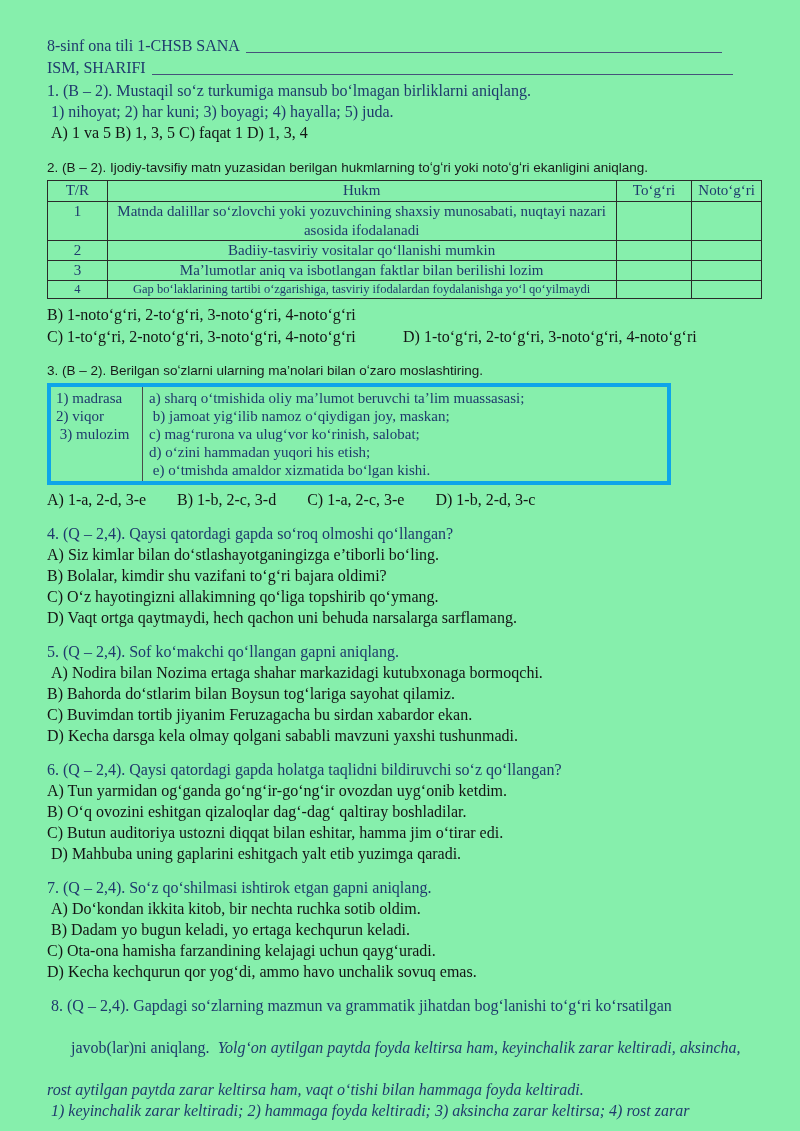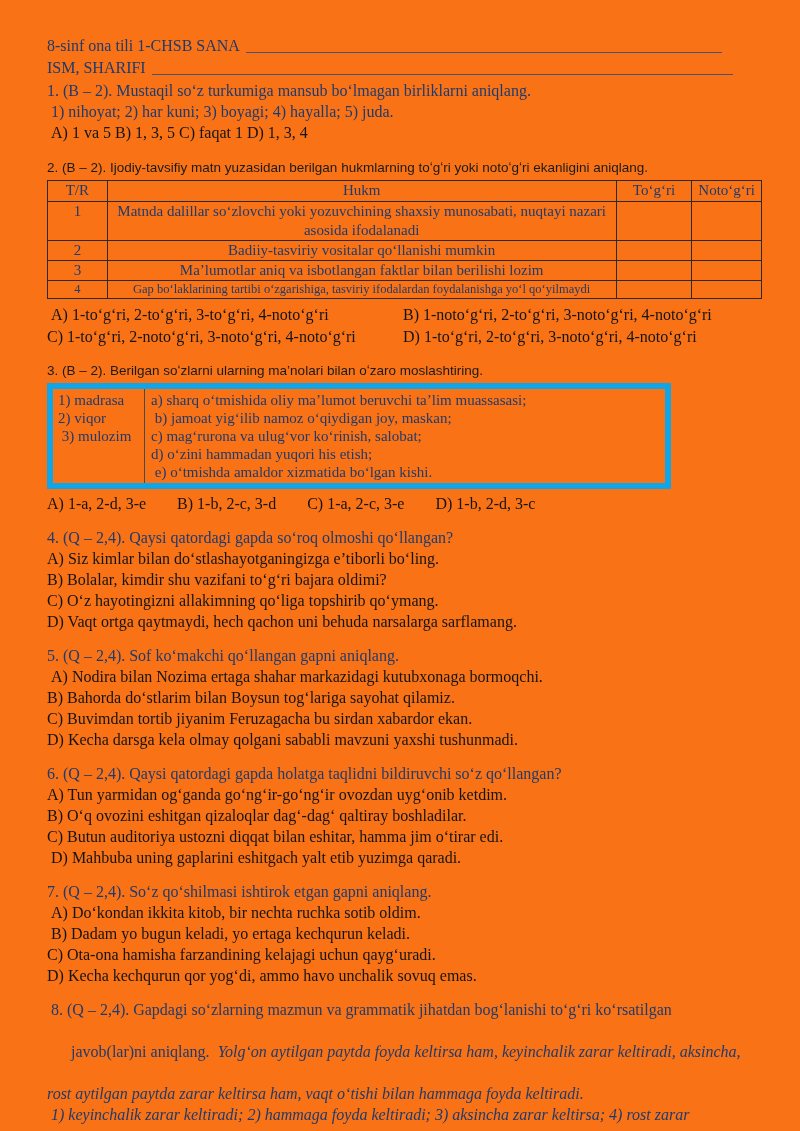--- a/index.html
+++ b/index.html
@@ -1,19 +1,19 @@
 <!DOCTYPE html>
 <html style="--accent: #1f3a6d;"><head>
 <meta charset="utf-8">
 <style>
   :root { --accent:#1f3a6d; --ink:#141414; --rule:#2a2a2a; }
   * { box-sizing:border-box; margin:0; padding:0; }
   body { background:#e8e8e8; }
   .page {
-    width:800px; height:1131px; margin:0 auto; background:#f97316;
+    width:800px; height:1131px; margin:0 auto; background:#86efac;
     font-family:"Liberation Serif", serif; font-size:16px; line-height:21px;
     color:var(--ink); padding:34px 45px 0 47px; overflow:hidden; position:relative;
   }
   .blue { color:var(--accent); }
   .line { white-space:pre-wrap; }
   .hdr-line { display:flex; align-items:flex-end; height:22px; }
   .hdr-line .lbl { white-space:pre; color:var(--accent); }
   .blank { flex:1; border-bottom:1px solid #46527a; margin:0 0 3px 6px; height:14px; }
   .blank.b1 { margin-right:33px; }
   .blank.b2 { margin-right:22px; }
@@ -31,21 +31,21 @@
   td.c-num { width:60px; }
   td.c-text { width:513px;margin-top:19px; }
   td.c-mark1 { width:76px; }
   td.c-mark2 { width:63px; }
   tr.small-row td { font-size:12.5px; line-height:17px; }
 
   .opt-pair { display:flex; margin-top:1px; }
   .opt-pair .left { width:356px; white-space:pre-wrap; }
   .opt-pair .right { white-space:pre-wrap; }
 
-  .match-table { display:flex; width:624px; border:6px solid #0ea5e9; margin-top:3px;
+  .match-table { display:flex; width:624px; border:4px solid #0ea5e9; margin-top:3px;
     color:var(--accent); font-size:15px; line-height:18px; }
   .match-left { width:92px; border-right:1px solid #4a4a4a; padding:2px 3px 2px 5px; }
   .match-right { flex:1; padding:2px 6px; }
   .match-opts { display:flex; gap:31px; margin-top:4px; }
 
   .q8 .und { text-underline-offset:3px; }
   .ital { font-style:italic; }
 </style>
 </head>
 <body>
@@ -97,21 +97,20 @@
       </tr>
       <tr class="small-row">
         <td class="c-num">4</td>
         <td class="c-text">Gap boʻlaklarining tartibi oʻzgarishiga, tasviriy ifodalardan foydalanishga yoʻl qoʻyilmaydi</td>
         <td class="c-mark1"></td>
         <td class="c-mark2"></td>
       </tr>
     </tbody>
       </table>
     <div class="opt-pair" style="margin-top:5px;">
-      <span class="left"> A) 1-toʻgʻri, 2-toʻgʻri, 3-toʻgʻri, 4-notoʻgʻri</span>
       <span class="right">B) 1-notoʻgʻri, 2-toʻgʻri, 3-notoʻgʻri, 4-notoʻgʻri</span>
     </div>
     <div class="opt-pair">
       <span class="left">C) 1-toʻgʻri, 2-notoʻgʻri, 3-notoʻgʻri, 4-notoʻgʻri</span>
       <span class="right">D) 1-toʻgʻri, 2-toʻgʻri, 3-notoʻgʻri, 4-notoʻgʻri</span>
     </div>
   </div>
 
   <div class="q-block" style="margin-top:15px;">
     <div class="line sans-stem">3. (B – 2). Berilgan soʻzlarni ularning ma’nolari bilan oʻzaro moslashtiring.</div>

